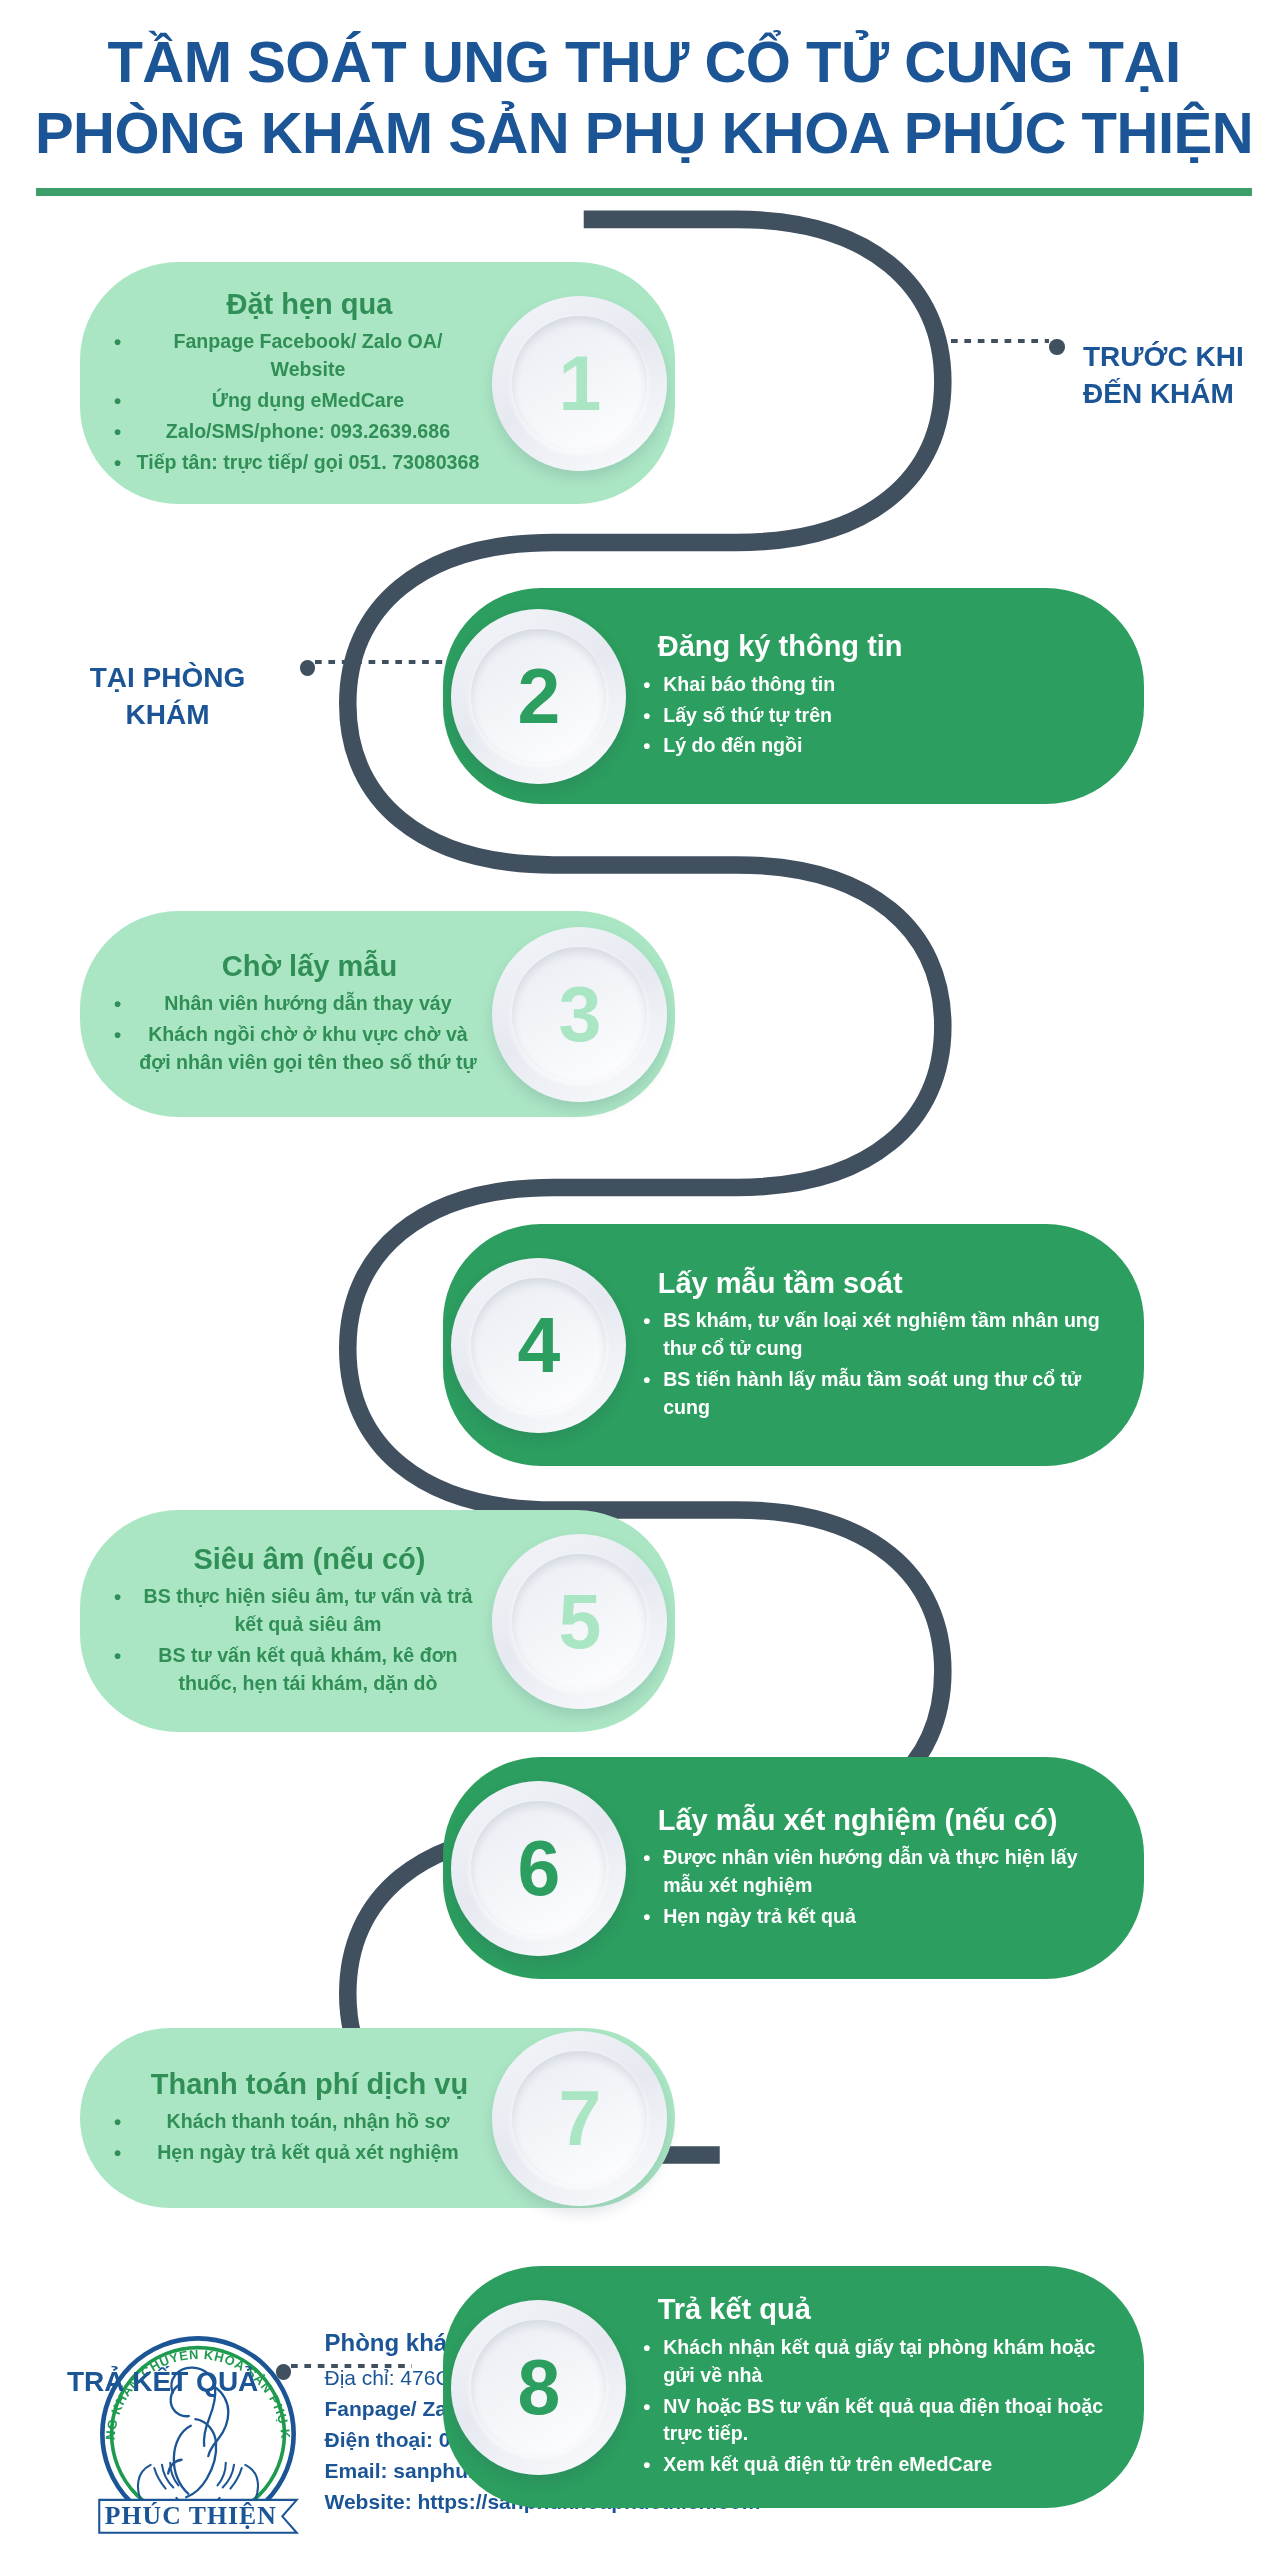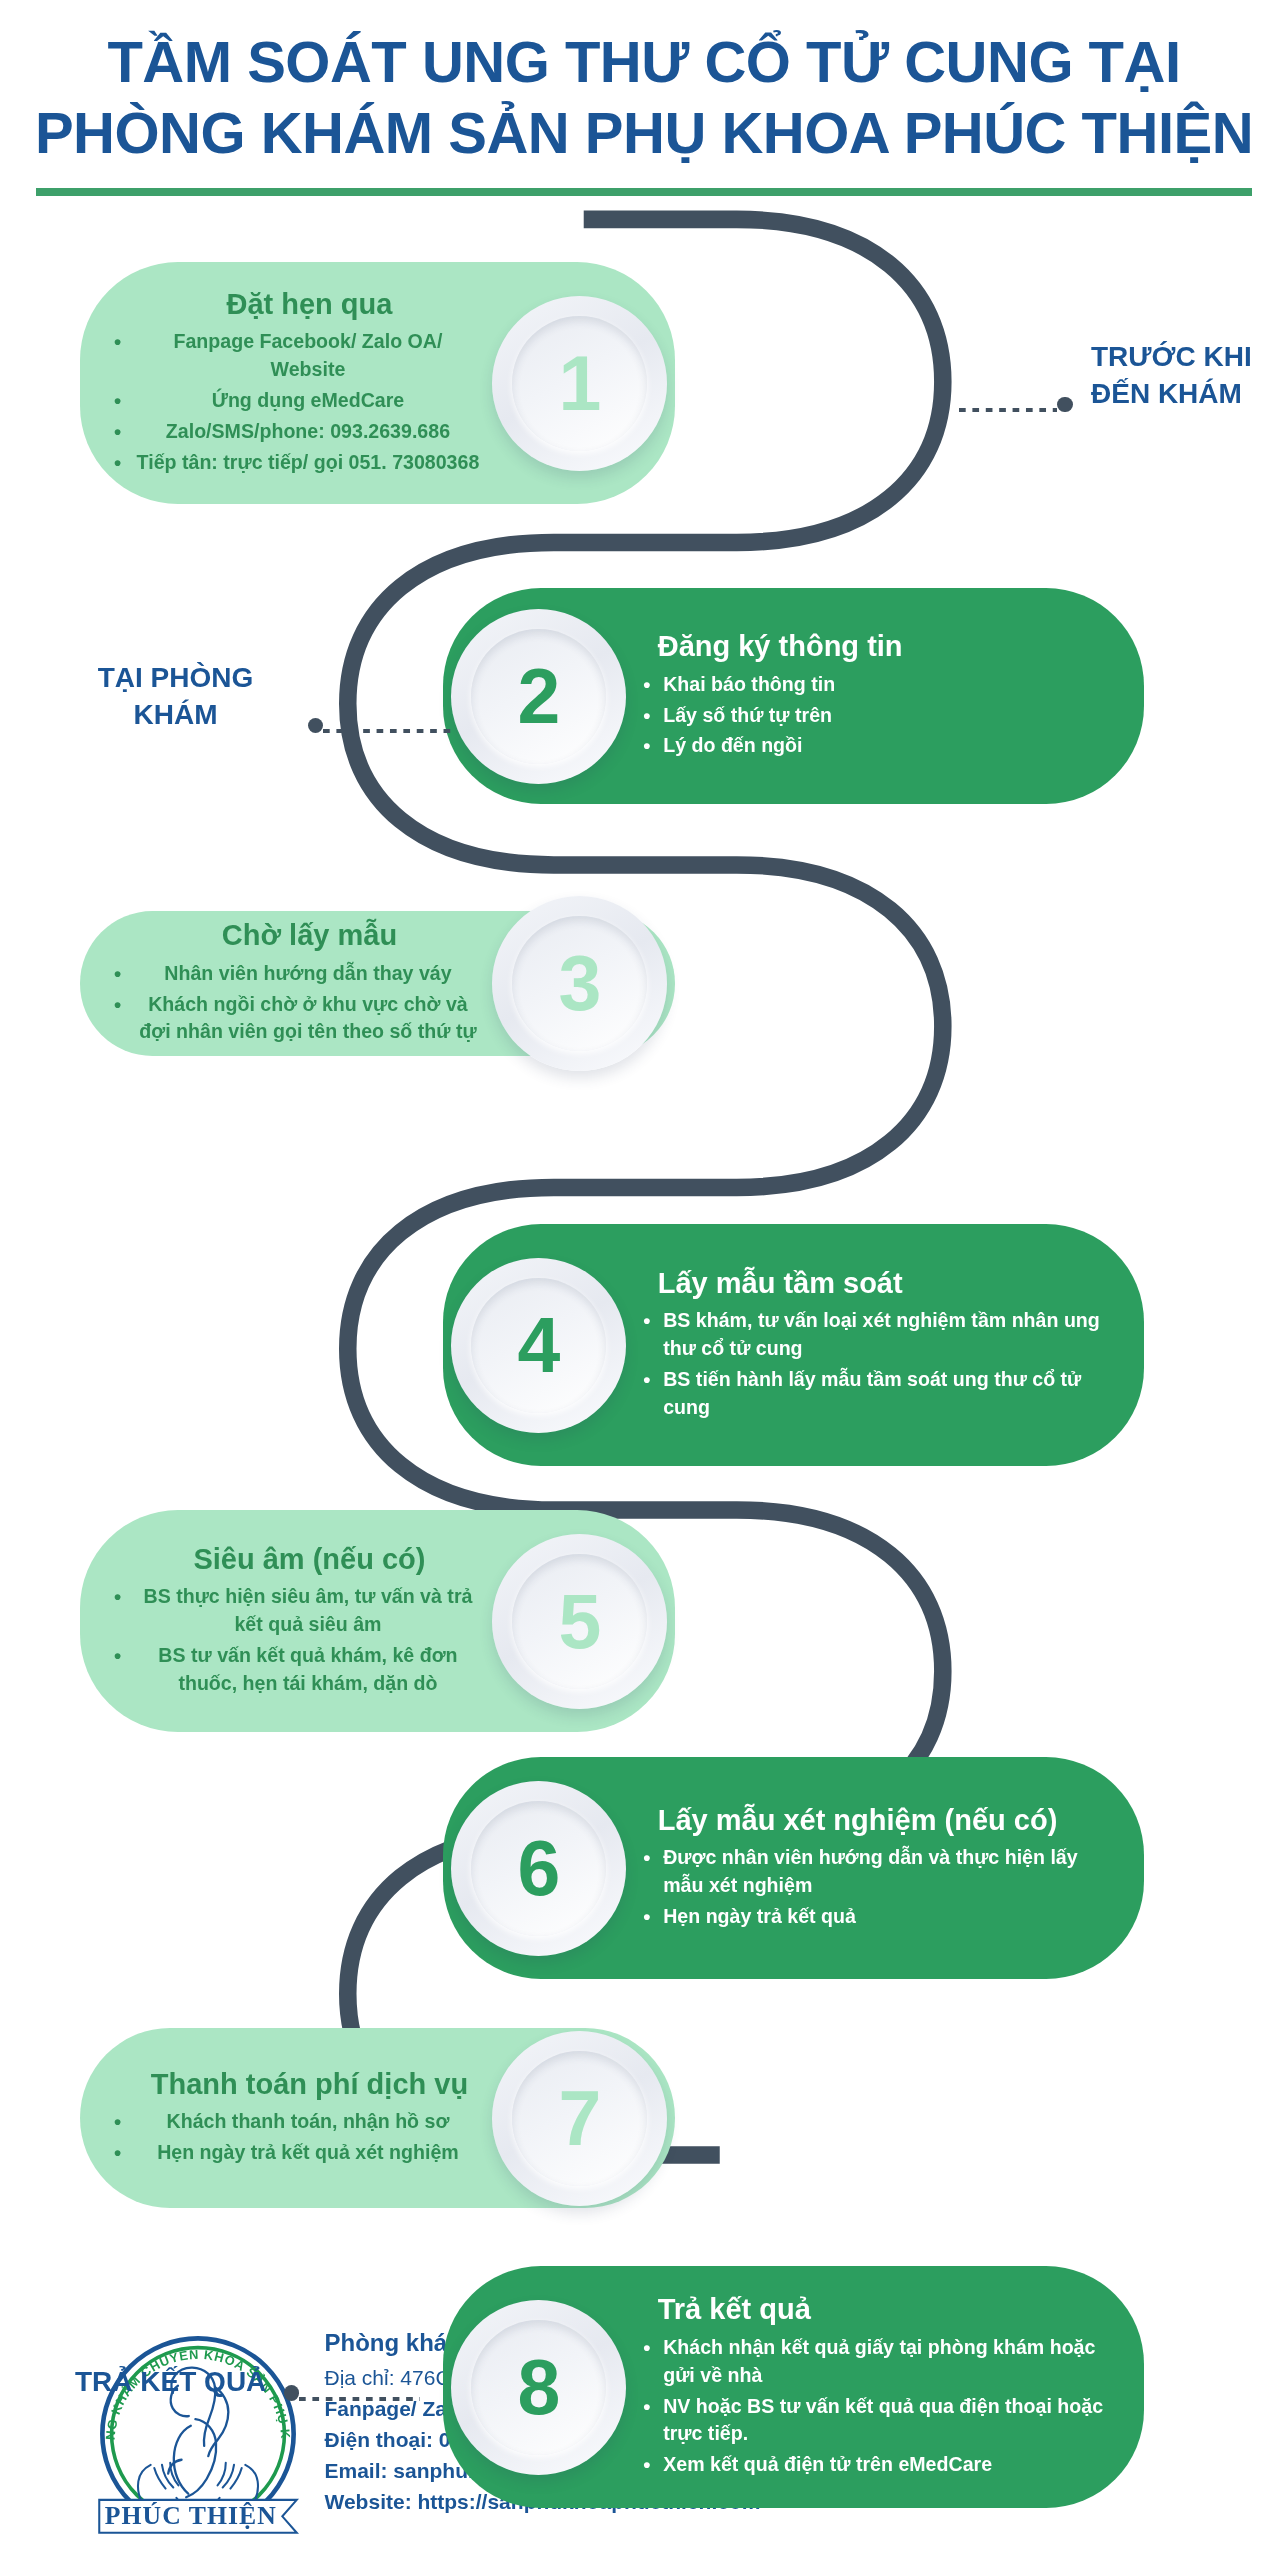--- a/index.html
+++ b/index.html
@@ -142,23 +142,22 @@
 
   
   .side-label {
     position: absolute;
     z-index: 4;
     color: #1b5596;
     font-weight: 700;
     font-size: 28px;
     line-height: 1.3;
     display: flex;
-    align-items: flex-end;
+    align-items: flex-start;
     gap: 0;
-    padding-left: 8px;
   }
   .side-label .label-text { white-space: nowrap; }
   .side-label.right-side { flex-direction: row; }
   .side-label.right-side .label-text { text-align: left; }
   .side-label.left-side { flex-direction: row; }
   .side-label.left-side .label-text { text-align: center; }
 
   .dotted-lead {
     height: 4.1px;
     background-image: linear-gradient(to right, #41505f 0 50%, rgba(0,0,0,0) 50% 100%);
@@ -284,21 +283,21 @@
 
   <div class="side-label left-side" style="top:464px;left:54px;">
     <div class="label-text" style="margin-right:18.5px;width:227px;">
       <div>TẠI PHÒNG</div>
       <div>KHÁM</div>
     </div>
     <div class="lead-dot"></div>
     <div class="dotted-lead" style="width:134px;"></div>
   </div>
 
-  <div class="step light" id="step-3" style="top:715px;height:145px;">
+  <div class="step light" id="step-3" style="top:715px;height:206px;">
     <div class="card-body">
       <div class="card-heading">Chờ lấy mẫu</div>
       <ul class="card-list">
         <li>Nhân viên hướng dẫn thay váy</li>
         <li>Khách ngồi chờ ở khu vực chờ và đợi nhân viên gọi tên theo số thứ tự</li>
       </ul>
     </div>
     <div class="badge-wrap">
       <div class="badge-ring-outer"></div>
       <div class="badge-ring-mid"></div>

